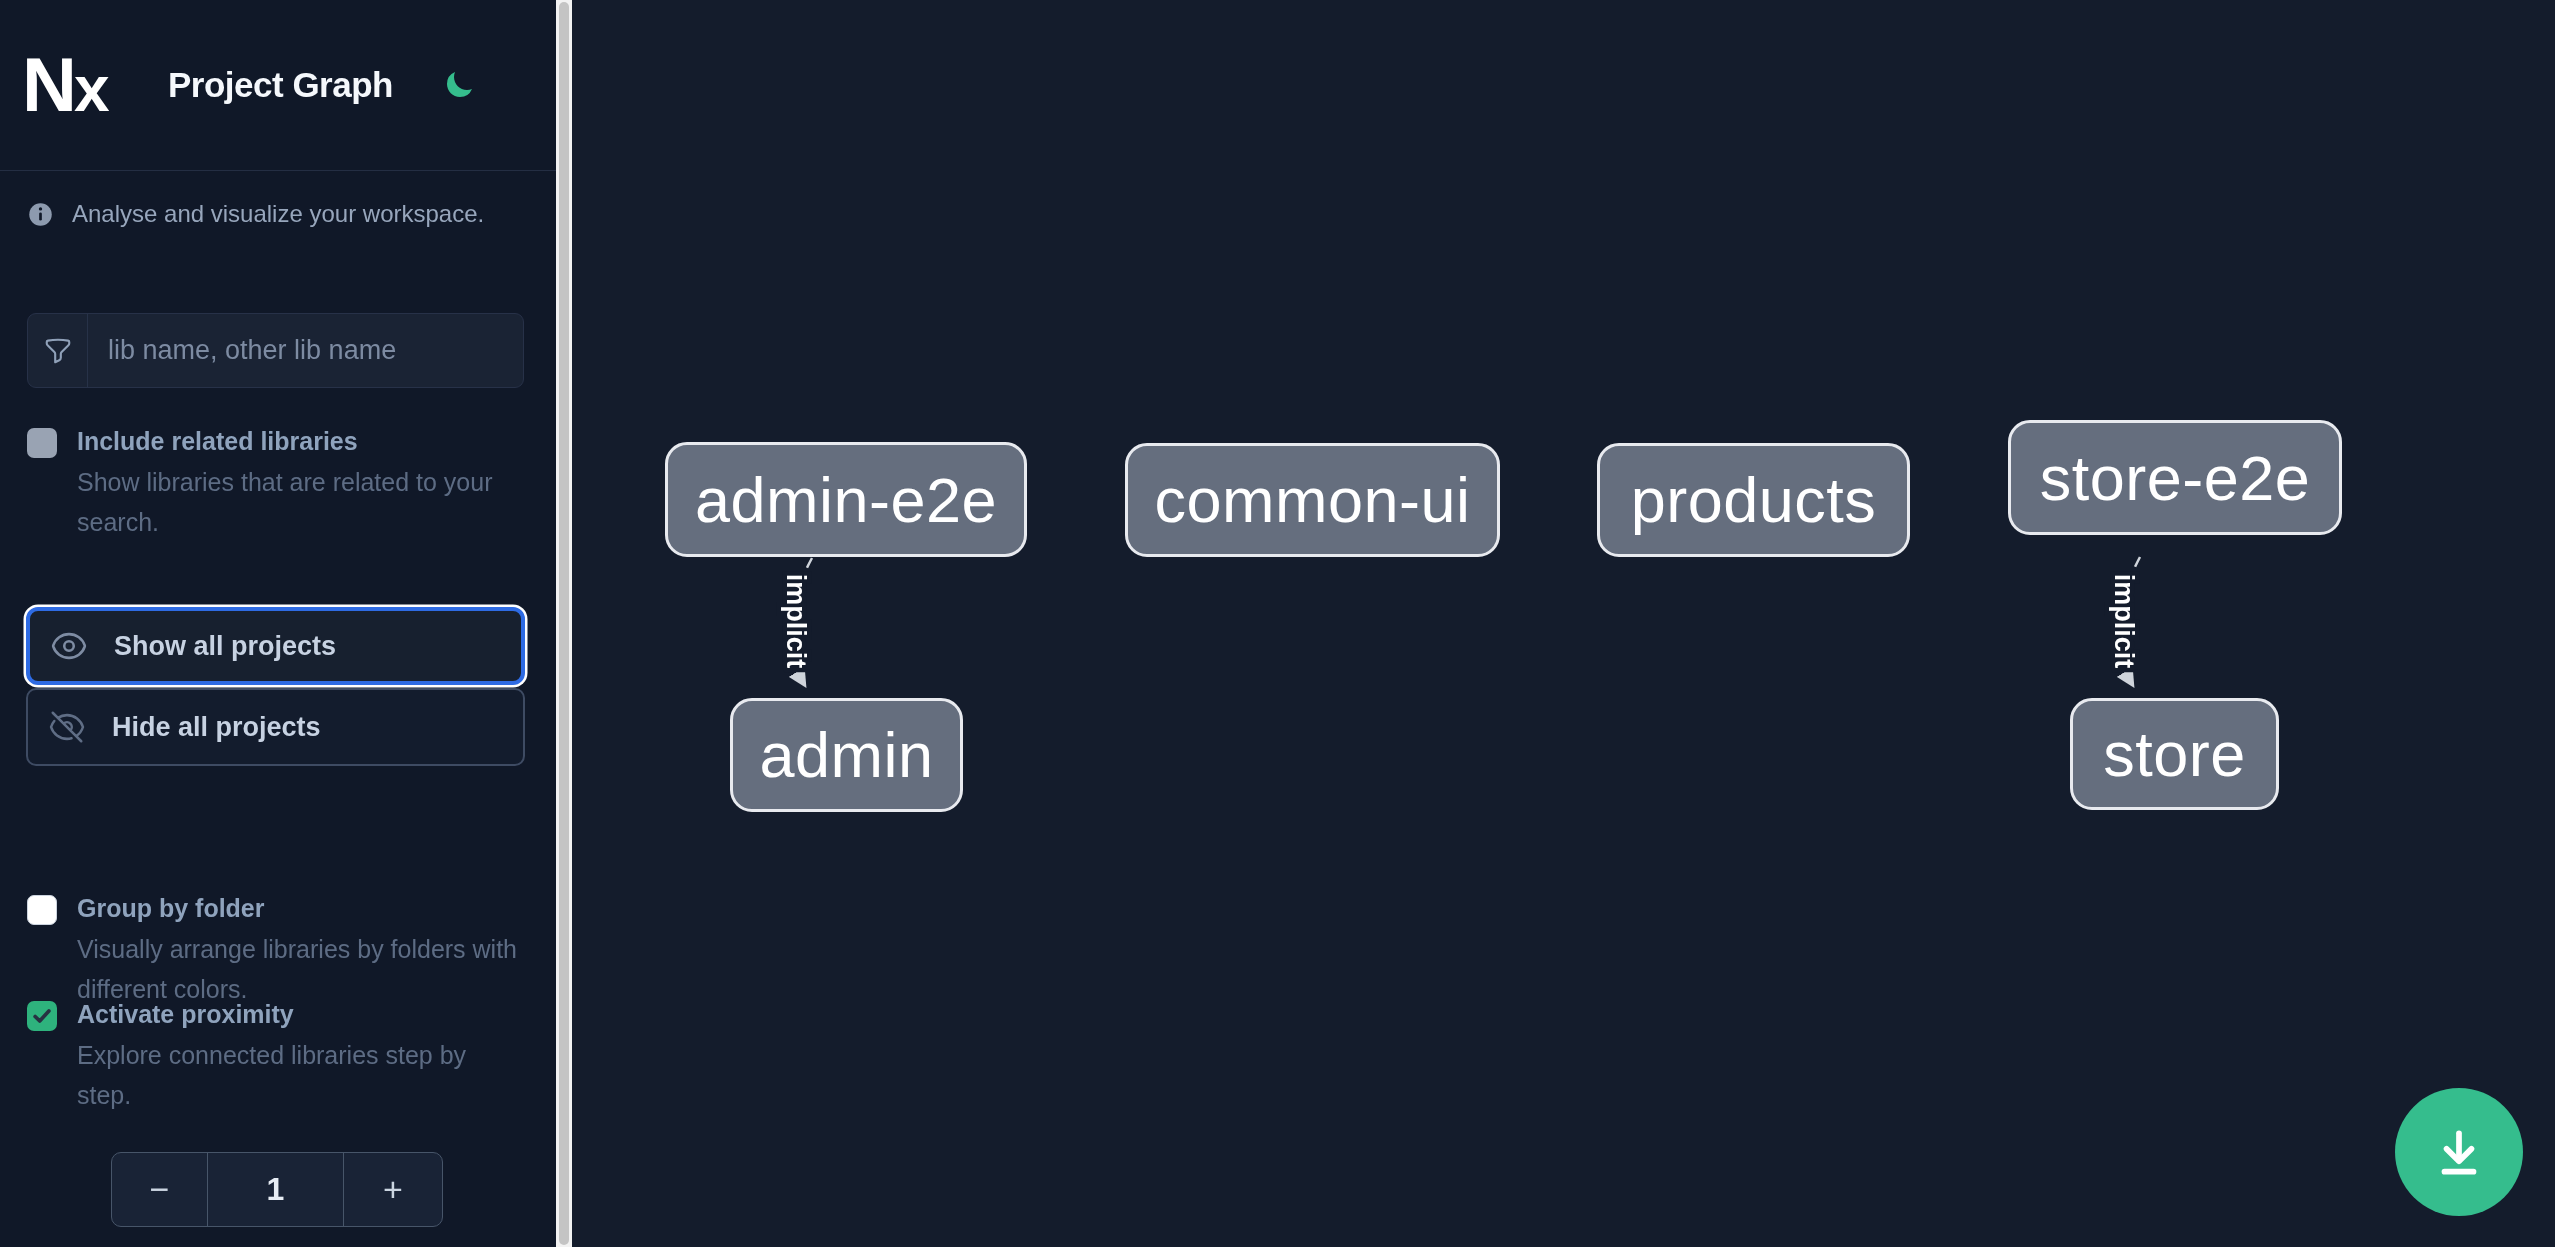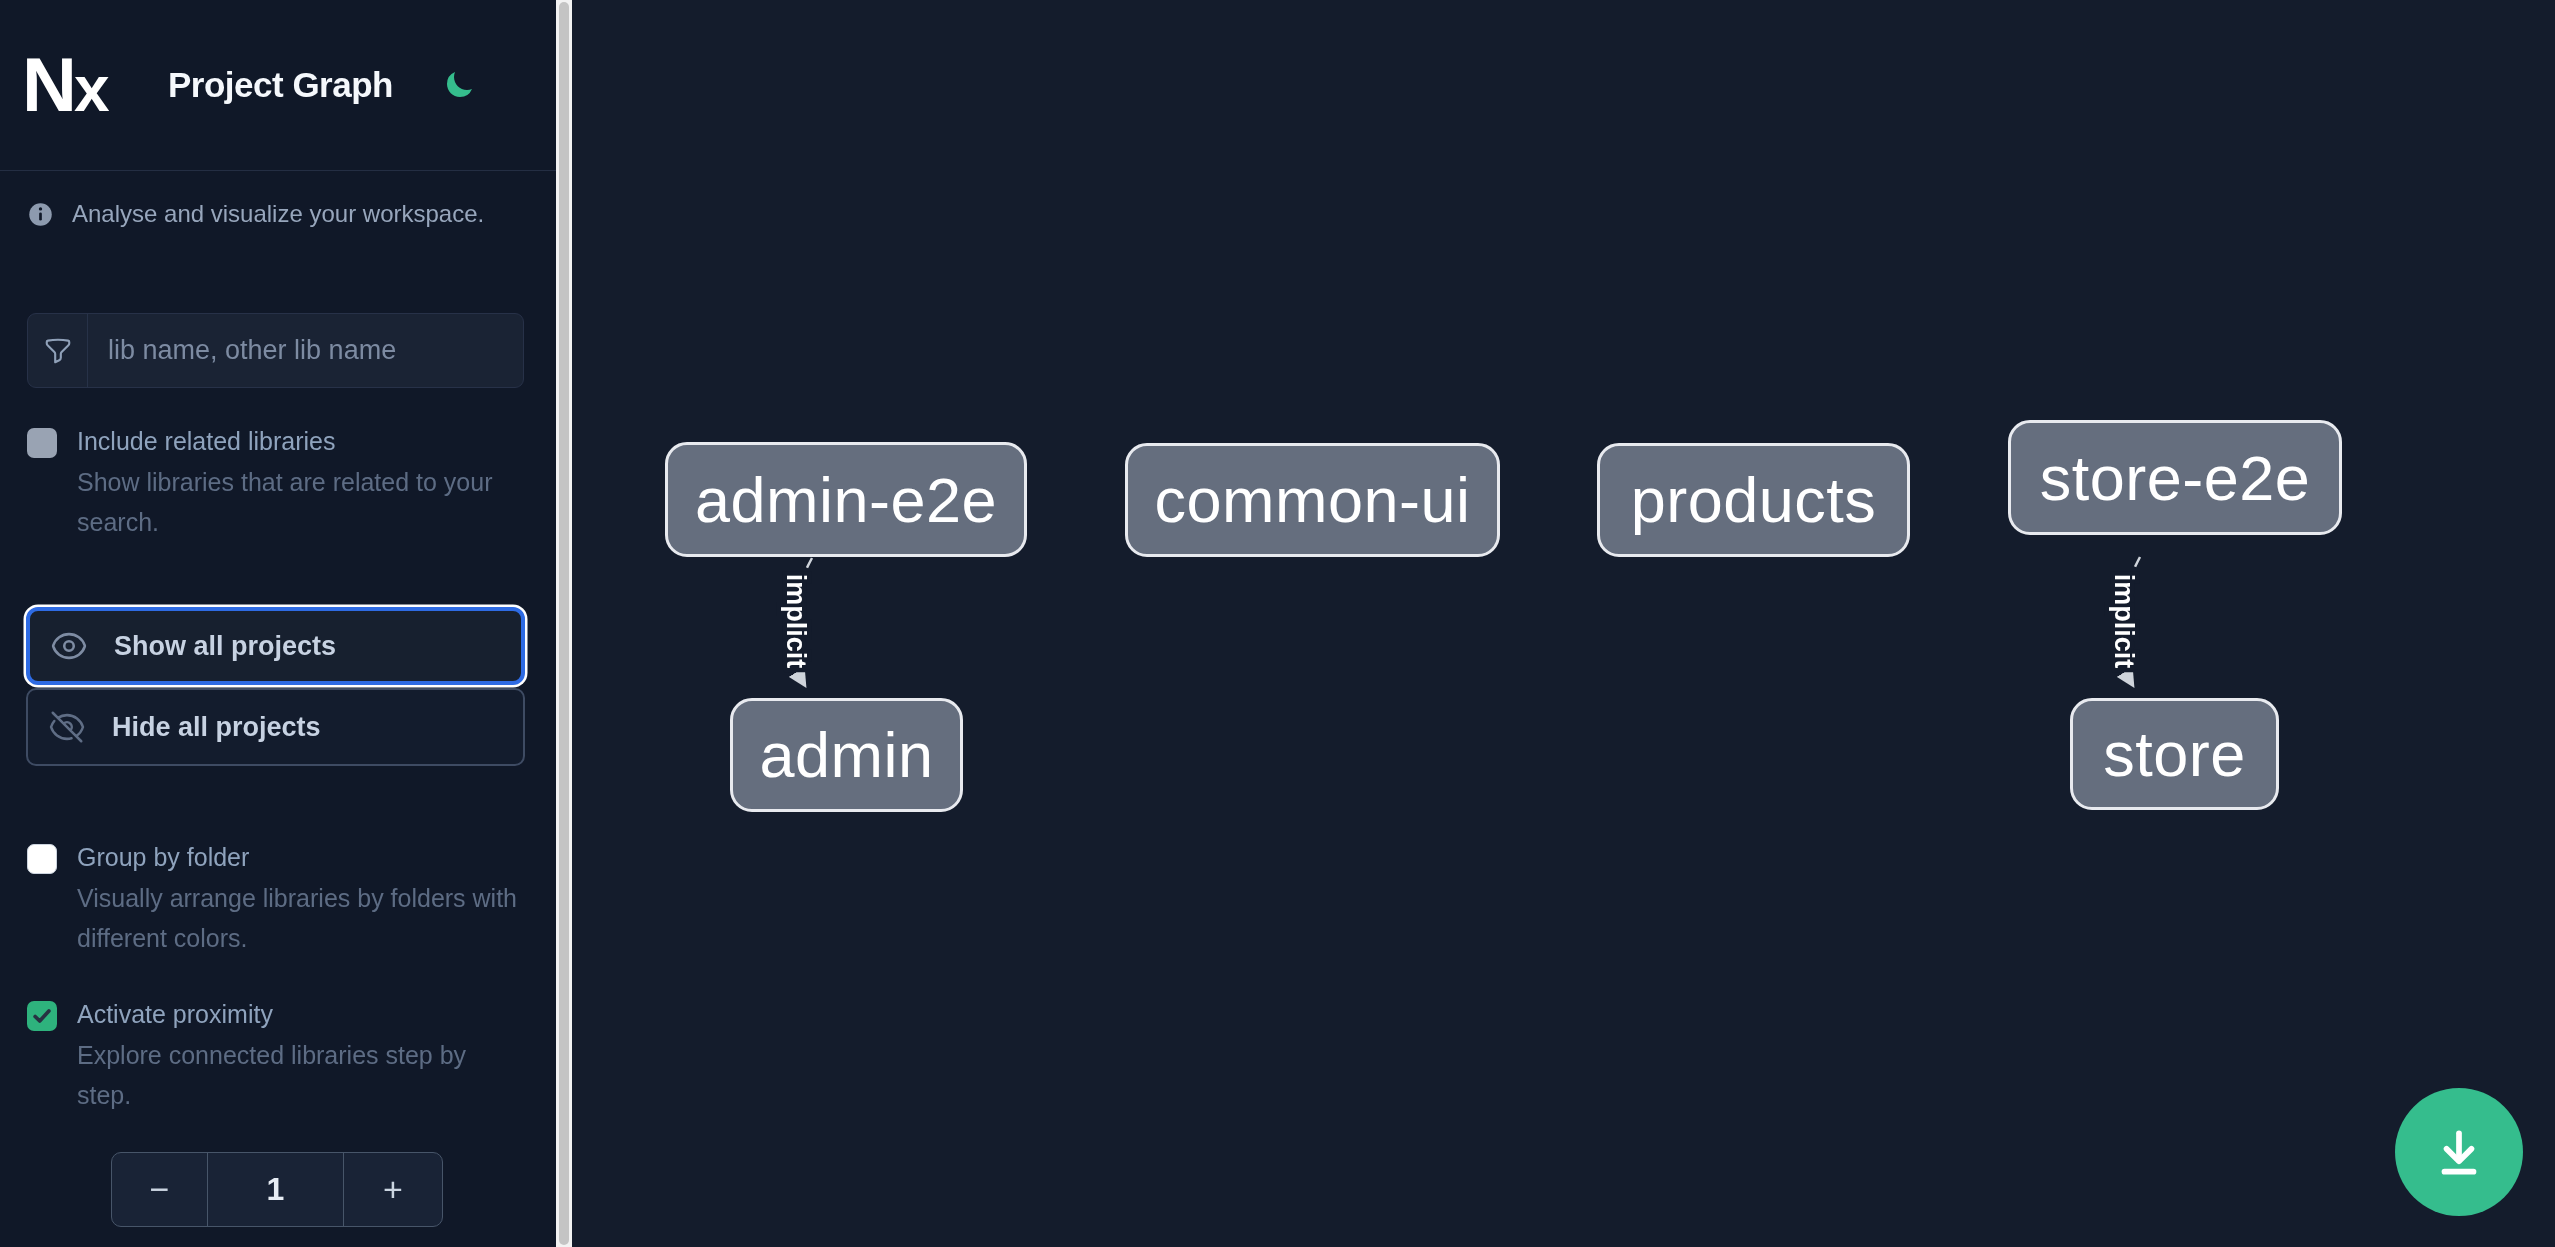--- a/index.html
+++ b/index.html
@@ -26,30 +26,30 @@
                 display:flex; align-items:stretch; overflow:hidden; }
   .search-icon-cell { width:60px; display:flex; align-items:center; justify-content:center;
                       border-right:1px solid #273248; }
   .search-box input { flex:1; background:transparent; border:none; outline:none;
                       font-family:"Liberation Sans",sans-serif;
                       font-size:27px; color:#e2e8f0; padding:0 20px; }
   .search-box input::placeholder { color:#7d8ba2; opacity:1; }
 
   .opt-block { position:absolute; left:27px; width:500px; display:flex; align-items:flex-start; gap:20px; }
   .opt-include { top:424px; }
-  .opt-group { top:840px; }
+  .opt-group { top:891px; }
   .opt-prox { top:997px; }
   .cbox { width:30px; height:30px; border-radius:7px; margin-top:4px; flex:0 0 30px;
           display:flex; align-items:center; justify-content:center; }
   .cbox-gray { background:#99a3b3; }
   .cbox-white { background:#ffffff; border:1px solid #cbd3de; }
   .cbox-green { background:#2eb27d; }
   .cbox-green svg { width:22px; height:22px; }
   .opt-texts { width:455px; }
-  .opt-label { font-size:25px; font-weight:400; color:#8fa3bd; line-height:34px; }
+  .opt-label { font-size:25px; font-weight:700; color:#8fa3bd; line-height:34px; }
   .opt-desc { font-size:25px; color:#5d6c84; line-height:40px; margin-top:4px; }
 
   .sb-btn { position:absolute; left:26px; width:499px; height:78px; display:flex;
             align-items:center; padding-left:20px; gap:26px; cursor:pointer; }
   .btn-show { top:607px; background:#17202f; border:4px solid #2e6be4; border-radius:12px;
               box-shadow:0 0 0 2.5px #ffffff; }
   .btn-hide { top:688px; background:#131c2d; border:2px solid #3e4b63; border-radius:10px; }
   .sb-btn .ico { width:38px; height:38px; flex:0 0 38px; }
   .sb-btn .lbl { font-size:27px; font-weight:600; color:#c7d2e2; }
 

